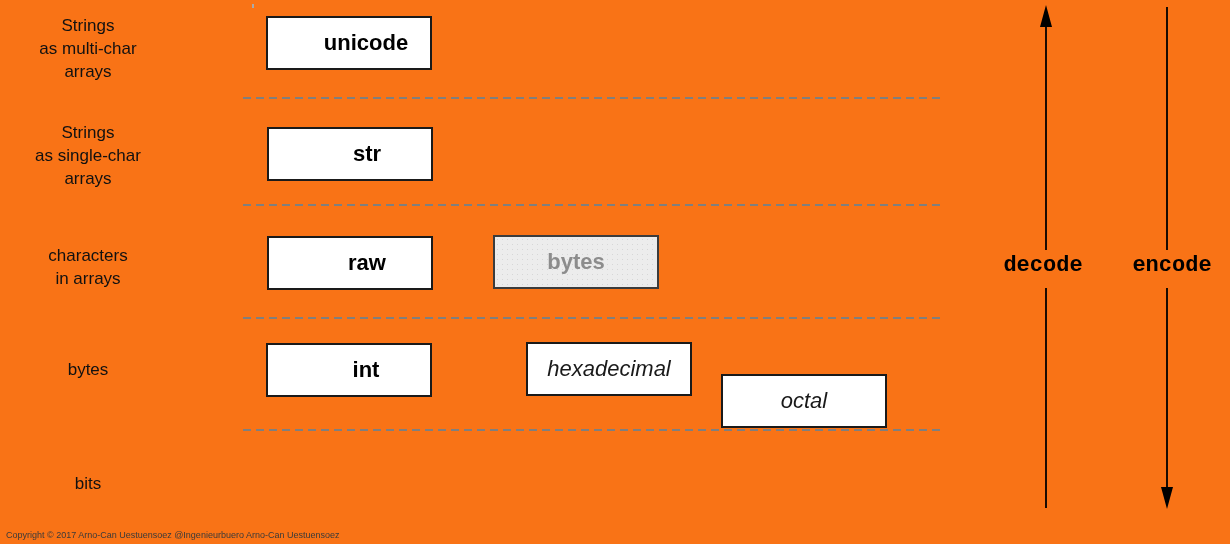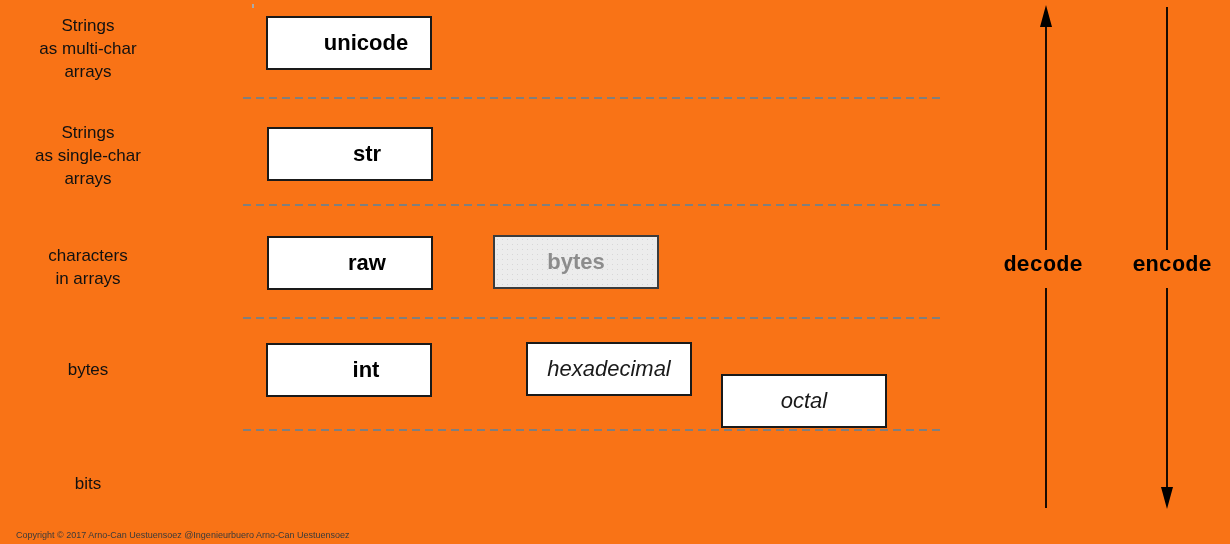--- a/index.html
+++ b/index.html
@@ -83,21 +83,21 @@
     font-size: 22px;
     font-weight: bold;
     color: #000000;
     font-family: Liberation Mono, monospace;
   }
   #lbl-decode { left: 973px; }
   #lbl-encode { left: 1102px; }
 
   .copyright {
     position: absolute;
-    left: 16px;
+    left: 6px;
     top: 530px;
     font-size: 9px;
     color: #3a3a3a;
     white-space: nowrap;
   }
   .stray-mark {
     position: absolute;
     left: 252px;
     top: 4px;
     width: 2px;

